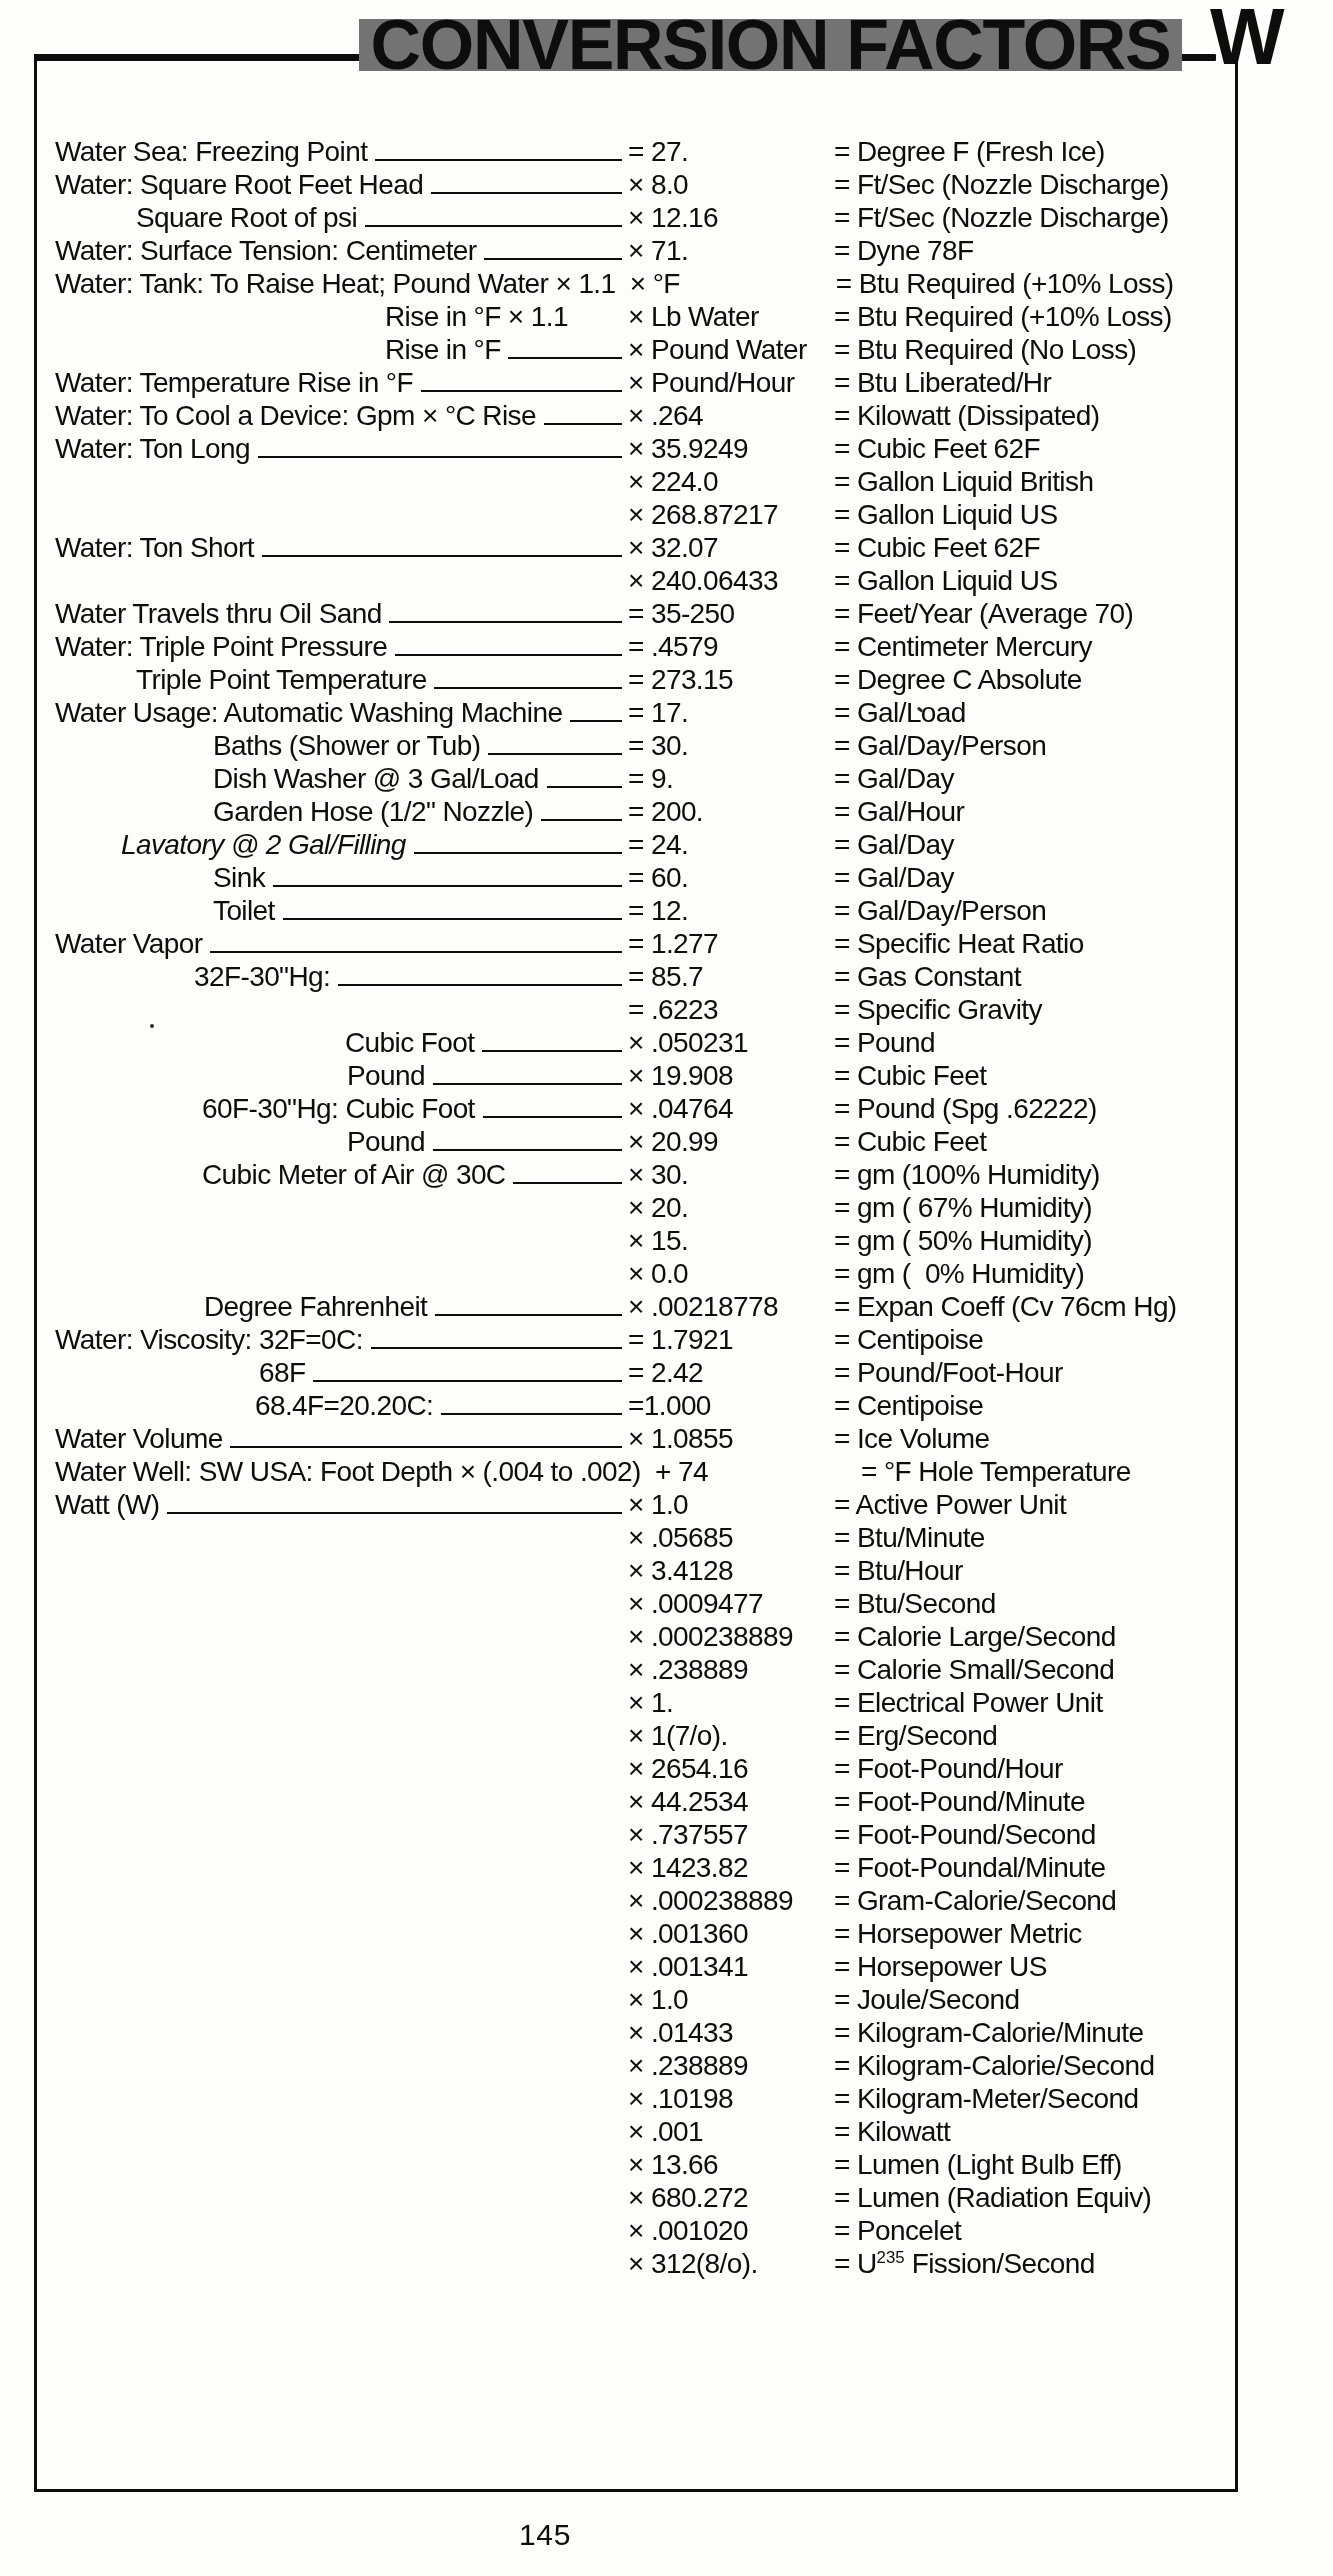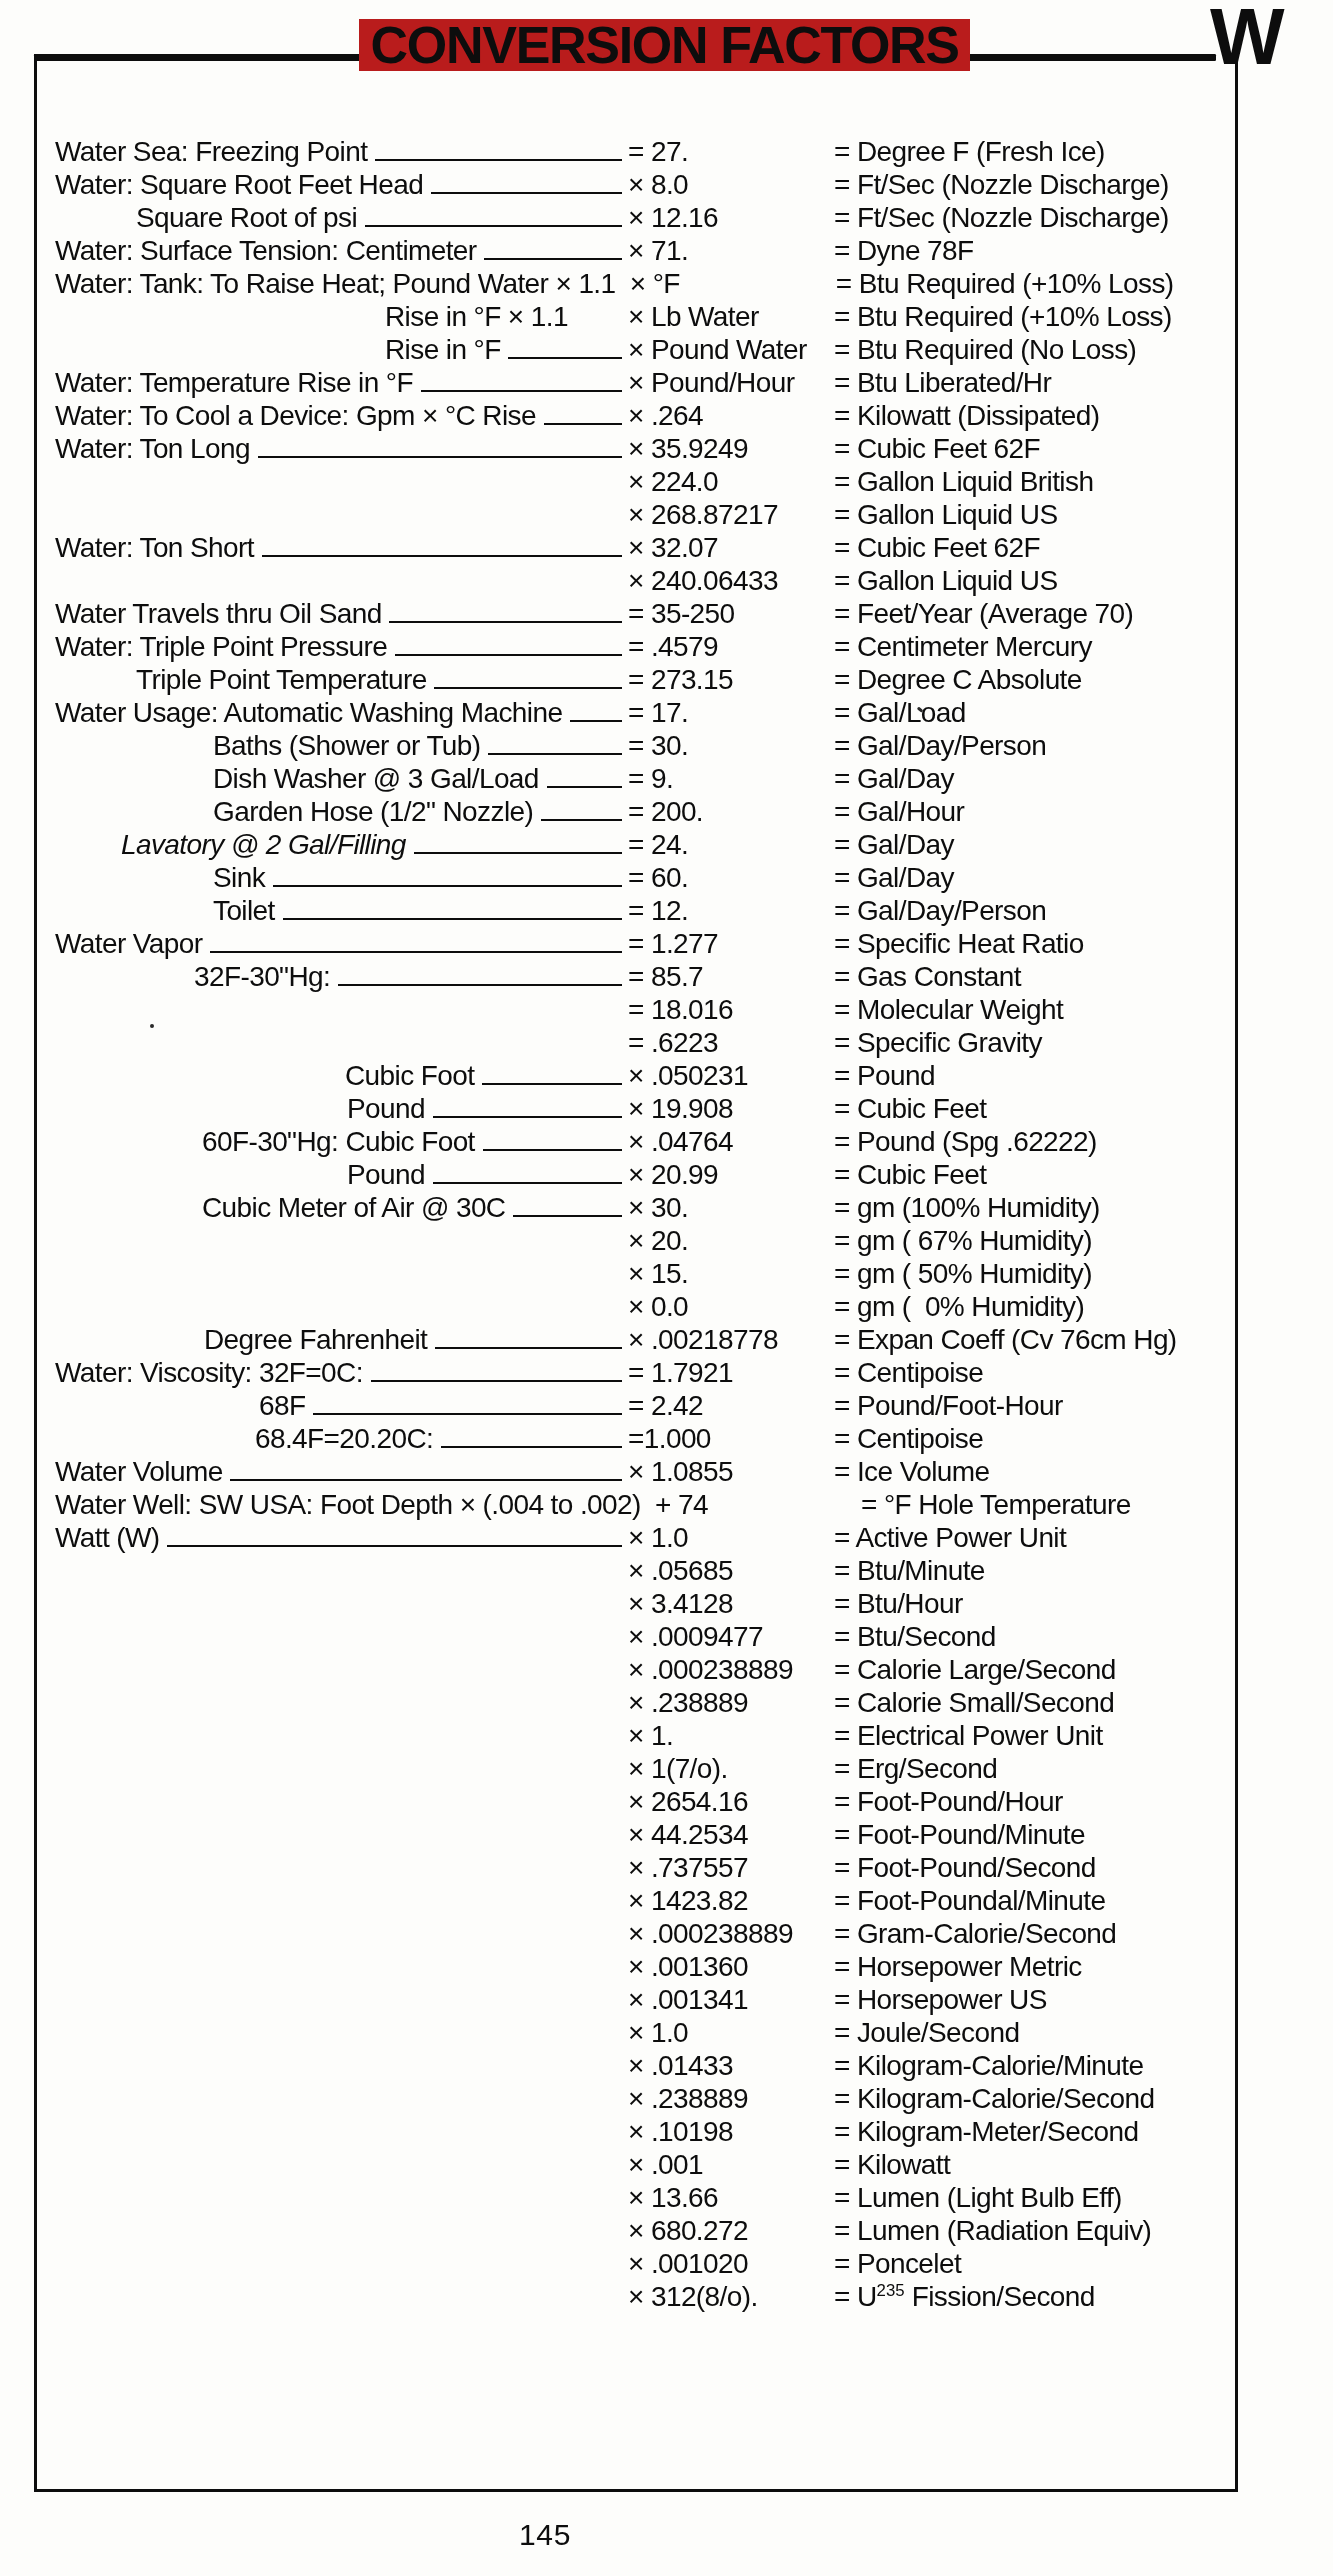--- a/index.html
+++ b/index.html
@@ -12,22 +12,22 @@
     overflow:hidden;
   }
   
   .head-rule{
     position:absolute;left:34px;top:54px;width:1182px;height:6.5px;
     background:#0d0d0d;border-radius:1.3px;
   }
   .title{
     position:absolute;left:359px;top:19.4px;
     margin:0;padding:0 11.6px;
-    background:#b91c1c;
-    font-size:52px;font-weight:bold;letter-spacing:-1.3px;line-height:52px;
+    background:#737373;
+    font-size:70px;font-weight:bold;letter-spacing:-1.3px;line-height:52px;
     white-space:nowrap;
   }
   .section-letter{
     position:absolute;left:1210px;top:1.3px;
     font-size:79px;font-weight:bold;line-height:71px;letter-spacing:-1.9px;
   }
   
   .box{
     position:absolute;left:34px;top:54px;
     width:1204px;height:2438px;
@@ -251,26 +251,20 @@
     <span class="res">= Specific Heat Ratio</span>
   </div>
 
   <div class="row">
     <span class="lbl" style="margin-left: 139px;">32F-30"Hg:</span>
     <span class="leader"></span>
     <span class="val">= 85.7</span>
     <span class="res">= Gas Constant</span>
   </div>
 
-  <div class="row noline">
-    <span class="lbl"></span>
-    <span class="leader"></span>
-    <span class="val">= 18.016</span>
-    <span class="res">= Molecular Weight</span>
-  </div>
 
   <div class="row noline">
     <span class="lbl"></span>
     <span class="leader"></span>
     <span class="val">= .6223</span>
     <span class="res">= Specific Gravity</span>
   </div>
 
   <div class="row">
     <span class="lbl" style="margin-left: 290px;">Cubic Foot</span>

